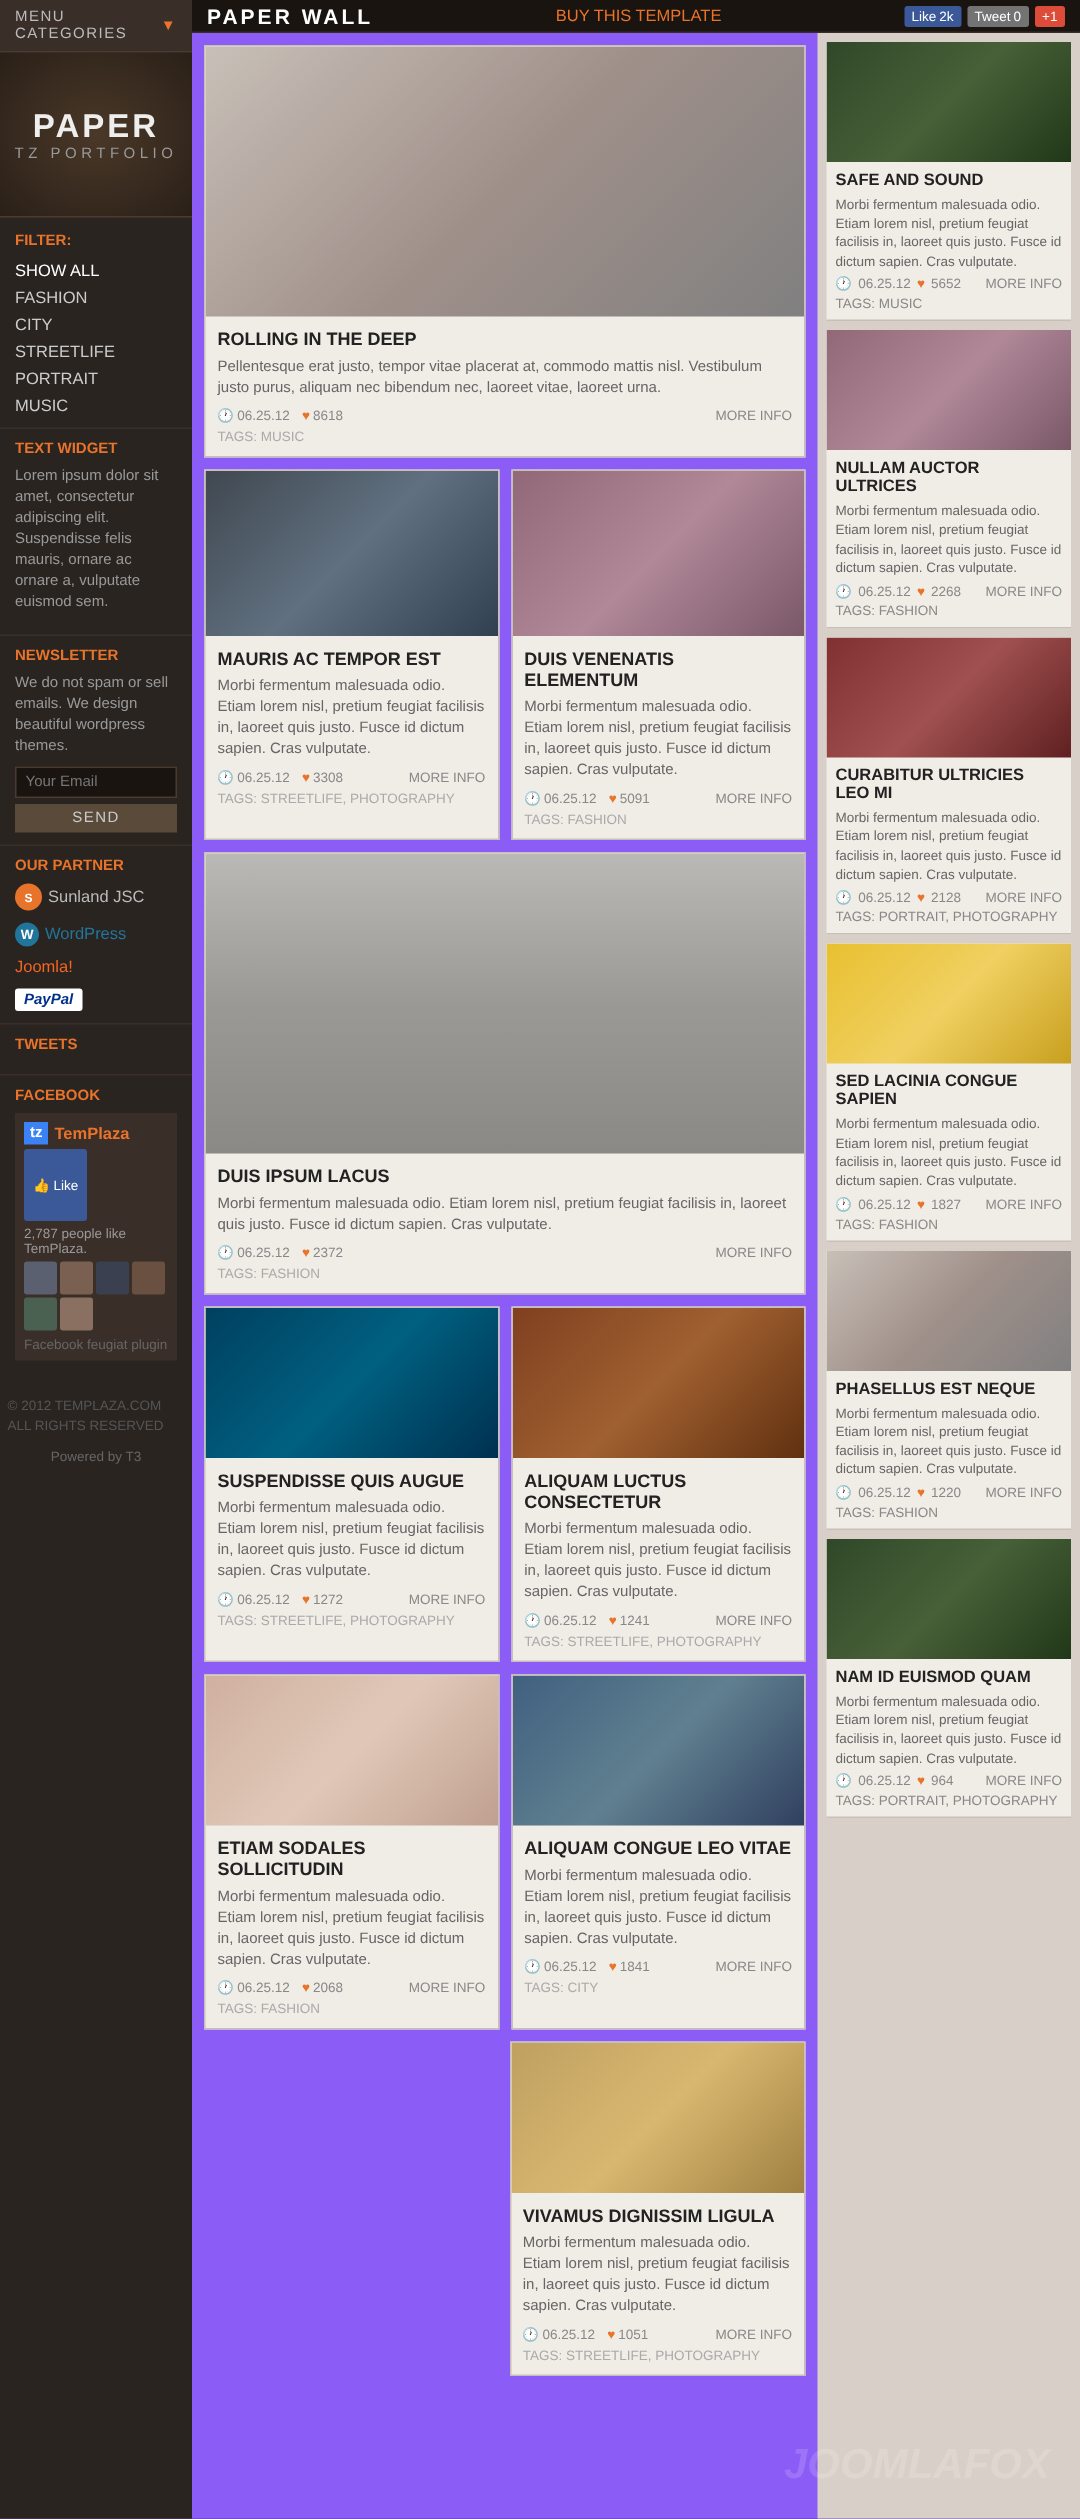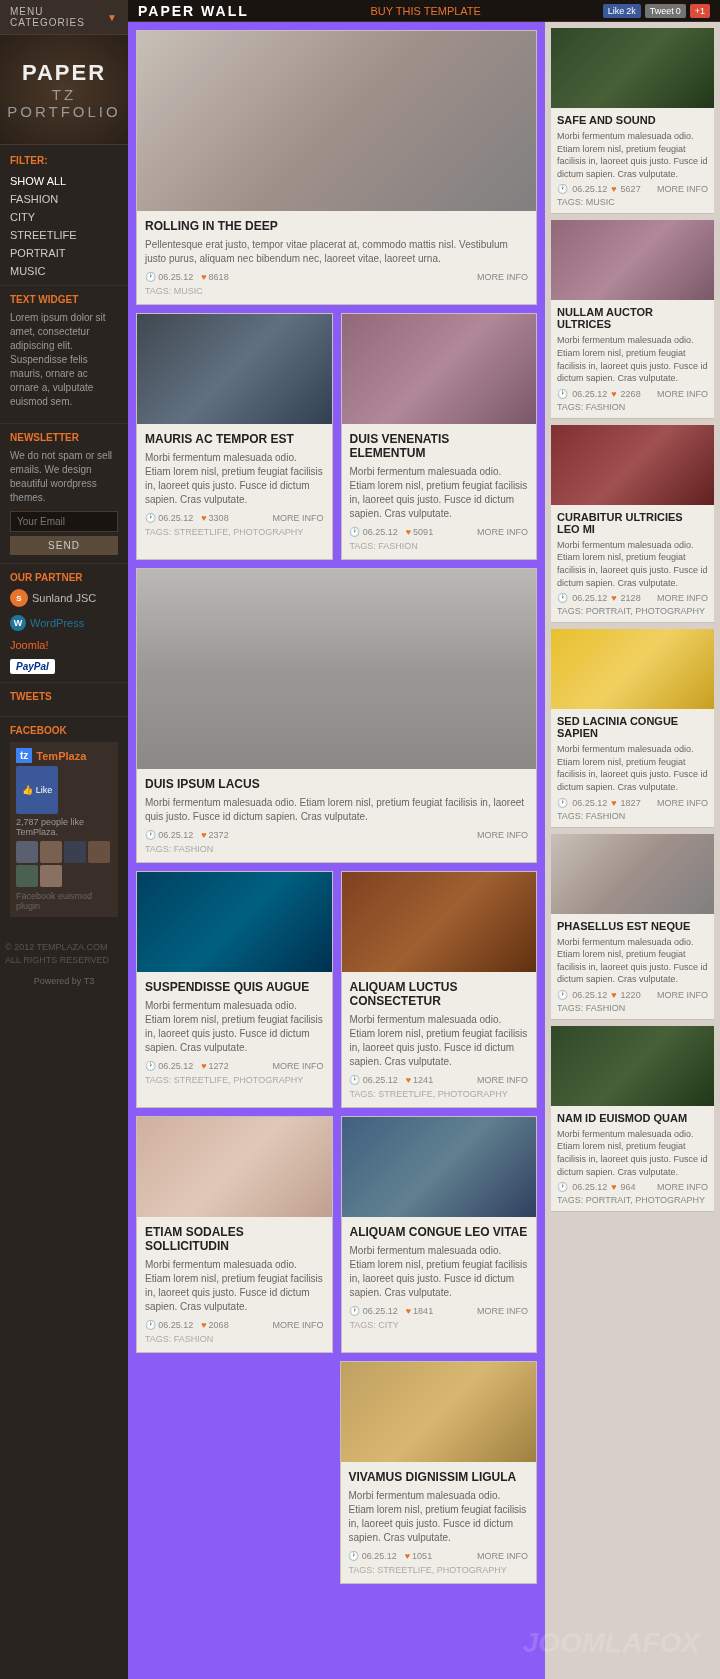--- a/index.html
+++ b/index.html
@@ -13,21 +13,21 @@
     .sidebar-header {
       background: #3a2e28; padding: 6px 10px; display: flex; align-items: center; justify-content: space-between;
       font-size: 10px; color: #bbb; text-transform: uppercase; letter-spacing: 1px; border-bottom: 1px solid #4a3a30;
     }
     .sidebar-arrow { color: #e8732a; font-size: 10px; }
     .sidebar-logo {
       background: #3a3028; height: 110px; display: flex; align-items: center; justify-content: center;
       flex-direction: column; border-bottom: 1px solid #4a3a30; position: relative; overflow: hidden;
     }
     .sidebar-logo-text { color: #eee; font-size: 22px; font-weight: bold; letter-spacing: 2px; }
-    .sidebar-logo-sub { color: #999; font-size: 15px; letter-spacing: 3px; }
+    .sidebar-logo-sub { color: #999; font-size: 10px; letter-spacing: 3px; }
     .sidebar-logo-bg {
       position: absolute; top: 0; left: 0; right: 0; bottom: 0;
       background: radial-gradient(ellipse at center, #4a3828 0%, #2a2018 100%);
       z-index: 0;
     }
     .sidebar-logo-content { position: relative; z-index: 1; text-align: center; }
 
     .filter-section { padding: 10px 10px 5px; }
     .filter-label { color: #e8732a; font-size: 10px; text-transform: uppercase; margin-bottom: 6px; font-weight: bold; }
     .filter-item { color: #ccc; font-size: 11px; text-transform: uppercase; padding: 3px 0; cursor: pointer; display: block; }
@@ -222,21 +222,21 @@
       <div class="fb-like-btn">👍 Like</div>
       <div class="fb-likes">2,787 people like TemPlaza.</div>
       <div class="fb-avatars">
         <div class="fb-avatar" style="background:#5a6070;"></div>
         <div class="fb-avatar" style="background:#7a6050;"></div>
         <div class="fb-avatar" style="background:#3a4050;"></div>
         <div class="fb-avatar" style="background:#6a5040;"></div>
         <div class="fb-avatar" style="background:#4a6050;"></div>
         <div class="fb-avatar" style="background:#8a7060;"></div>
       </div>
-      <span class="fb-plugin-link">Facebook euismod plugin</span>
+      <span class="fb-plugin-link">Facebook feugiat plugin</span>
     </div>
   </div>
 
   <div class="footer-copy">
     <span>© 2012 TEMPLAZA.COM
 ALL RIGHTS RESERVED</span>
   </div>
   <div class="powered-by">
     <span>Powered by T3</span>
   </div>
@@ -479,21 +479,21 @@
 
     <div class="right-post">
       <div class="right-post-image img-forest"></div>
       <div class="right-post-content">
         <div class="right-post-title">SAFE AND SOUND</div>
         <div class="right-post-excerpt">Morbi fermentum malesuada odio. Etiam lorem nisl, pretium feugiat facilisis in, laoreet quis justo. Fusce id dictum sapien. Cras vulputate.</div>
         <div class="right-post-meta">
           <span style="color:#e8732a;">🕐</span>
           <span>06.25.12</span>
           <span style="color:#e8732a;">♥</span>
-          <span>5627</span>
+          <span>5652</span>
           <span class="more-info">MORE INFO</span>
         </div>
         <div class="right-post-tags">
           <span>TAGS:</span> <span>MUSIC</span>
         </div>
       </div>
     </div>
 
     <div class="right-post">
       <div class="right-post-image img-fashion"></div>

